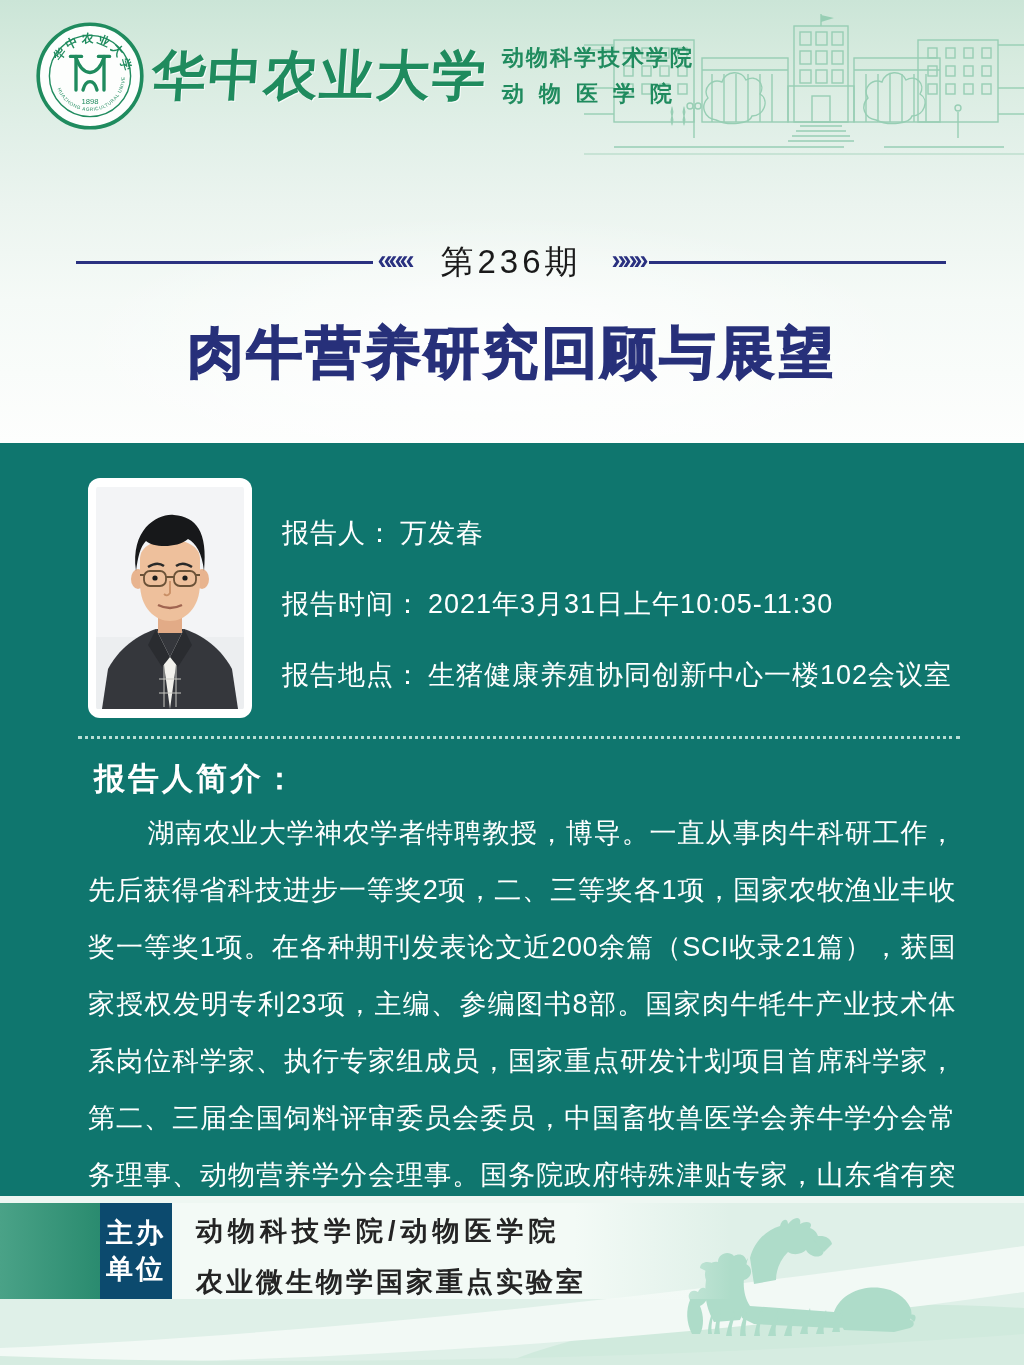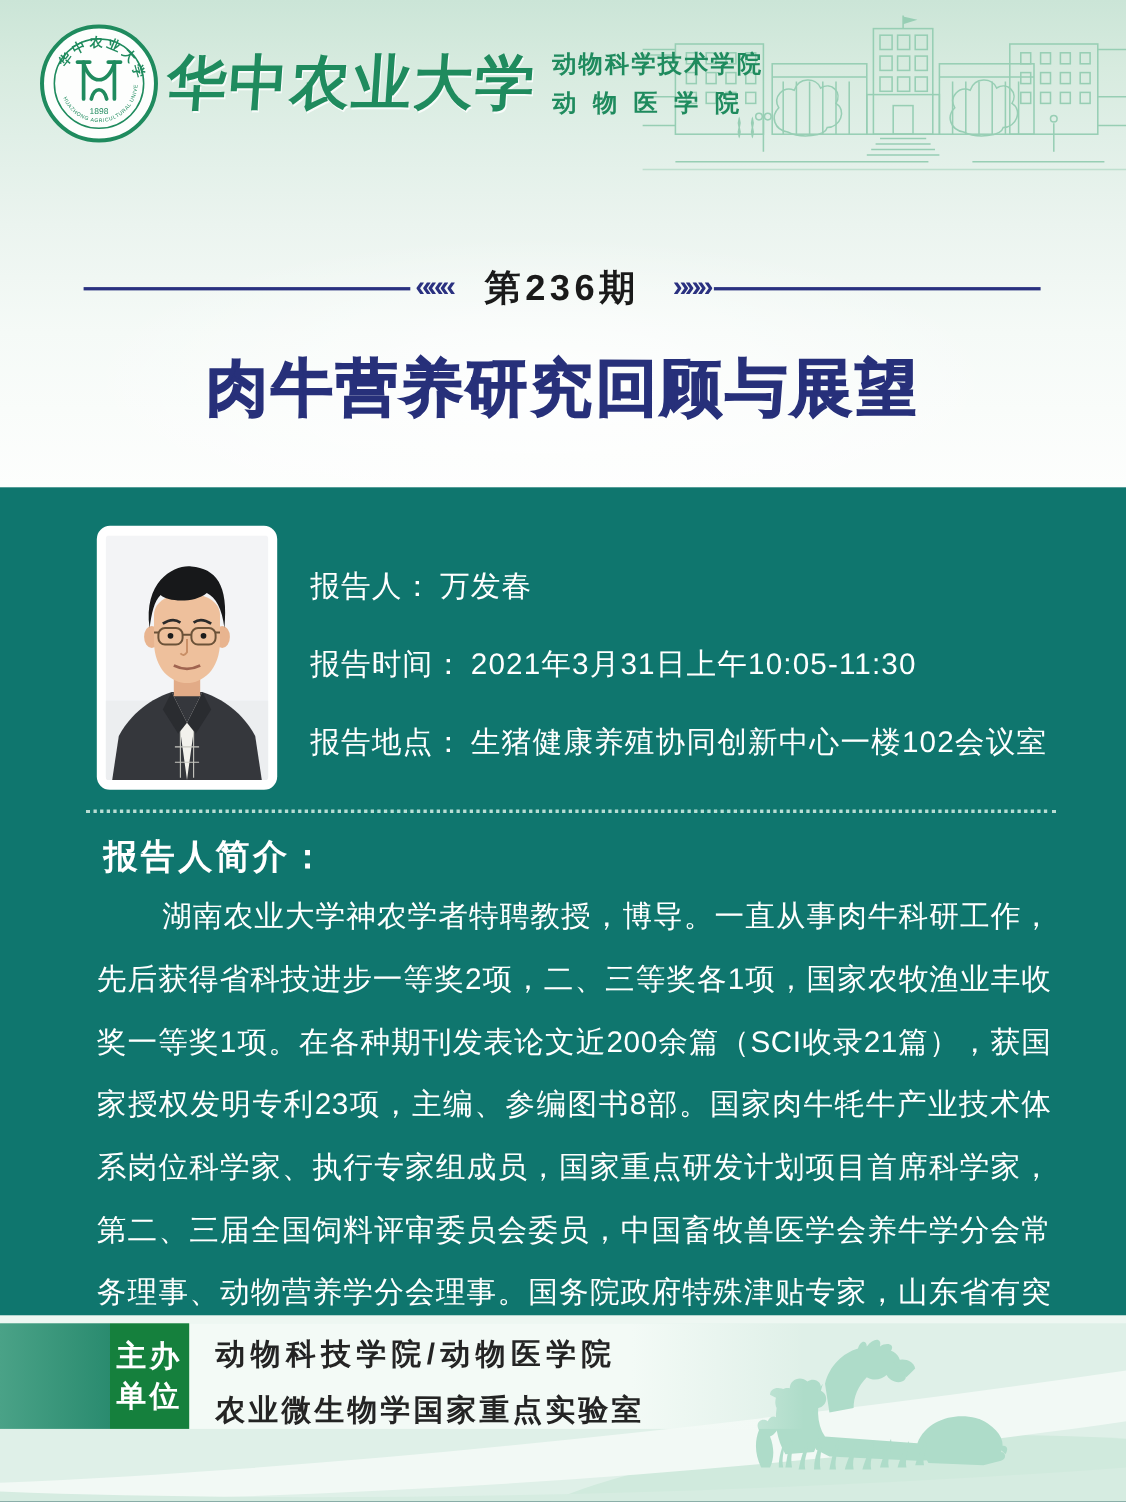--- a/index.html
+++ b/index.html
@@ -37,21 +37,21 @@
     position:absolute; left:76px; right:78px; top:240px;
     display:flex; align-items:center;
   }
   .issue-line { flex:1; height:3px; background:#2a3180; }
   .issue-chevrons {
     color:#2a3180; font-weight:bold; font-size:27px; letter-spacing:-4px;
     line-height:1; padding:0 4px 4px 4px;
   }
   .issue-label {
     font-size:33px; color:#1a1a1a; letter-spacing:4px; margin:0 26px;
-    font-weight:700;
+    font-weight:400;
     text-align:right;
   }
   .lecture-title {
     position:absolute; left:0; top:316px; width:100%; text-align:center;
     font-size:56px; font-weight:900; color:#27307a; letter-spacing:3px;
     -webkit-text-stroke:1.5px #27307a;
   }
   
   .main-block {
     position:absolute; left:0; top:443px; width:1024px; height:753px;
@@ -91,21 +91,21 @@
   .org-band {
     position:absolute; left:171px; top:0; height:96px; width:560px;
     background:linear-gradient(90deg,#f3faf6 0%, #f3faf6 72%, rgba(243,250,246,0) 100%);
   }
   .badge-bar {
     position:absolute; left:0; top:0; width:100px; height:96px;
     background:linear-gradient(90deg,#4aa287 0%, #2a8b6f 100%);
   }
   .badge-square {
     position:absolute; left:100px; top:0; width:72px; height:96px;
-    background:#15803d; color:#fff; font-weight:bold; font-size:27px;
+    background:#0c4a6e; color:#fff; font-weight:bold; font-size:27px;
     display:flex; flex-direction:column; align-items:center; justify-content:center;
     letter-spacing:3px; line-height:36px;
   }
   .org-lines { position:absolute; left:196px; top:10px; color:#242424; font-weight:bold; }
   .org-line1 { font-size:27px; letter-spacing:5px; }
   .org-line2 { font-size:27px; letter-spacing:3px; margin-top:15px; }
 </style>
 </head>
 <body>
 

